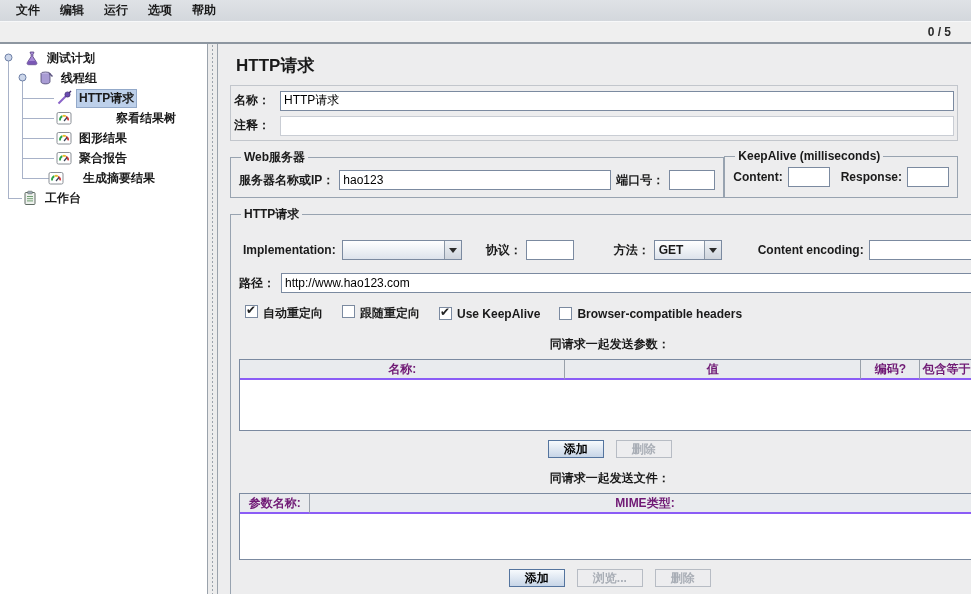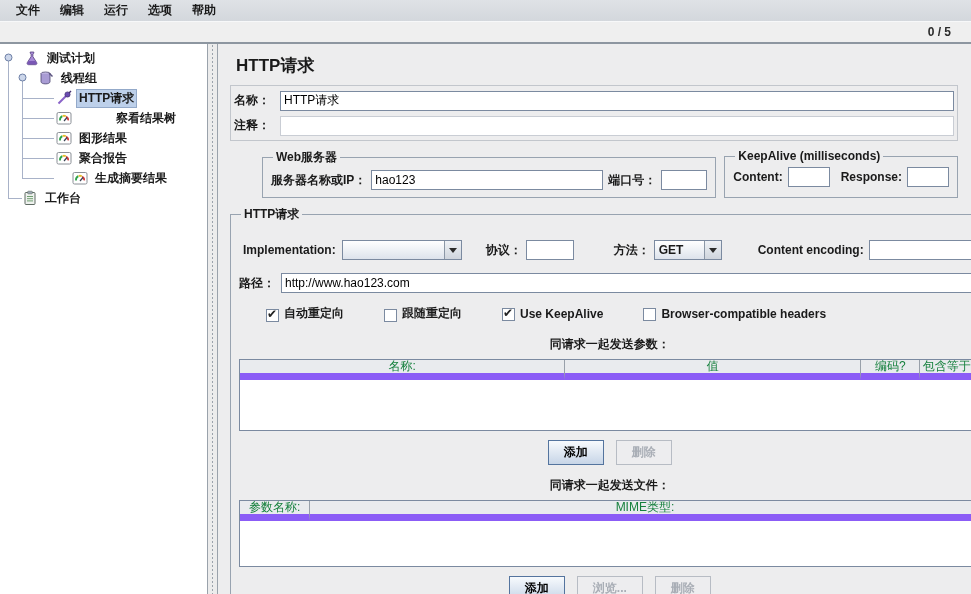--- a/index.html
+++ b/index.html
@@ -41,38 +41,38 @@
   legend { font-weight:bold; padding:0 3px; margin-left:2px; font-size:12px; }
   .frow { display:flex; align-items:center; }
 
   .combo { height:20px; border:1px solid #7b8aa0; background:linear-gradient(#ffffff,#dde3ec);
     display:flex; align-items:center; cursor:default; }
   .combo-value { flex:1; padding:0 4px; font-weight:bold; overflow:hidden; white-space:nowrap; }
   .combo-arrow { width:17px; align-self:stretch; border-left:1px solid #8b97a6;
     background:linear-gradient(#eef1f5,#cfd5dd); display:flex; align-items:center; justify-content:center; }
   .combo-arrow::after { content:""; border:4px solid transparent; border-top:5px solid #2b2b2b; margin-top:5px; }
 
-  .cb { display:flex; align-items:flex-end; cursor:default;margin-left:21px; }
+  .cb { display:flex; align-items:flex-start; cursor:default; }
   .cb-box { width:13px; height:13px; border:1px solid #7b8aa0; background:#fff; margin-right:5px;
     position:relative; flex:none; }
   .cb-box.checked::after { content:"✔"; position:absolute; left:0px; top:-3px; font-size:12px;
     font-weight:bold; color:#222; }
   .cb-label { font-weight:bold; white-space:nowrap; }
 
   .section-title { text-align:center; font-weight:bold; margin:14px 0 6px 0; }
 
   .tbl { border:1px solid #7b8aa0; background:#fff; }
   .tbl-head { display:flex; height:20px; }
-  .tbl-hc { border-right:1px solid #98a0aa; border-bottom:7px solid #8b5cf6; background:#e9ebee;
-    display:flex; align-items:center; justify-content:center; color:#15803d; overflow:hidden; white-space:nowrap; }
+  .tbl-hc { border-right:1px solid #98a0aa; border-bottom:2px solid #8b5cf6; background:#e9ebee;
+    display:flex; align-items:center; justify-content:center; color:#701a75; overflow:hidden; white-space:nowrap;font-weight:bold; }
   .tbl-hc:last-child { border-right:none; }
   .tbl-body { background:#fff; }
 
   .btn-row { display:flex; justify-content:center; gap:12px; margin-top:9px; }
-  .btn { height:25px; padding:0 15px; font-weight:bold; font-size:12px;
+  .btn { height:18px; padding:0 15px; font-weight:bold; font-size:12px;
     border:1px solid #54749e; background:linear-gradient(#f7fafd,#c7d5e7); cursor:default; }
   .btn.disabled { border:1px solid #b7bcc4; background:#ededef; color:#a9aeb6; }
 
   .name-box { border:1px solid #c2c6cc; margin-top:6px; padding:2px 3px; }
   .name-row { display:flex; align-items:center; height:25px; }
   .name-row .lbl { width:46px; }
   .name-row input { flex:1; }
 
   .page-title { font-size:17px; font-weight:bold; margin:4px 0 8px 6px; }
 
@@ -181,21 +181,21 @@
             <rect x="1" y="1.5" width="14" height="11.5" rx="1.5" fill="#fff" stroke="#8a8f96"></rect>
             <path d="M4 9.5 A4.3 4.3 0 0 1 6.3 5.1" stroke="#2fa44a" stroke-width="1.8" fill="none"></path>
             <path d="M6.6 5 A4.3 4.3 0 0 1 9.8 5.2" stroke="#e4bd2c" stroke-width="1.8" fill="none"></path>
             <path d="M10.2 5.4 A4.3 4.3 0 0 1 12.2 9.4" stroke="#d23c3c" stroke-width="1.8" fill="none"></path>
             <line x1="8" y1="10" x2="11" y2="6.5" stroke="#3a4154" stroke-width="1.2"></line>
           </svg>
       </span>
       <span class="tree-label">聚合报告</span>
     </div>
 
-    <div class="tree-row" style="left:72px;top:124px;">
+    <div class="tree-row" style="left:48px;top:124px;gap:12px;">
       <span>
         <svg width="16" height="15" viewBox="0 0 16 15">
             <rect x="1" y="1.5" width="14" height="11.5" rx="1.5" fill="#fff" stroke="#8a8f96"></rect>
             <path d="M4 9.5 A4.3 4.3 0 0 1 6.3 5.1" stroke="#2fa44a" stroke-width="1.8" fill="none"></path>
             <path d="M6.6 5 A4.3 4.3 0 0 1 9.8 5.2" stroke="#e4bd2c" stroke-width="1.8" fill="none"></path>
             <path d="M10.2 5.4 A4.3 4.3 0 0 1 12.2 9.4" stroke="#d23c3c" stroke-width="1.8" fill="none"></path>
             <line x1="8" y1="10" x2="11" y2="6.5" stroke="#3a4154" stroke-width="1.2"></line>
           </svg>
       </span>
       <span class="tree-label">生成摘要结果</span>
@@ -227,21 +227,21 @@
       <div class="name-row">
         <span class="lbl">名称：</span>
         <input class="tf" type="text" value="HTTP请求" style="">
       </div>
       <div class="name-row">
         <span class="lbl">注释：</span>
         <input class="tf soft" type="text" value="" style="">
       </div>
     </div>
 
-    <div style="display:flex; gap:8px; margin-top:8px;margin-left:32px;">
+    <div style="display:flex; margin-top:8px;">
       <fieldset style="width:500px;">
         <legend>Web服务器</legend>
         <div class="frow" style="gap:5px;">
           <span class="lbl">服务器名称或IP：</span>
           <input class="tf" type="text" style="flex: 1 1 0%;" value="hao123">
           <span class="lbl">端口号：</span>
           <input class="tf" type="text" style="width: 46px;" value="">
         </div>
       </fieldset>
       <fieldset style="flex:1;">

